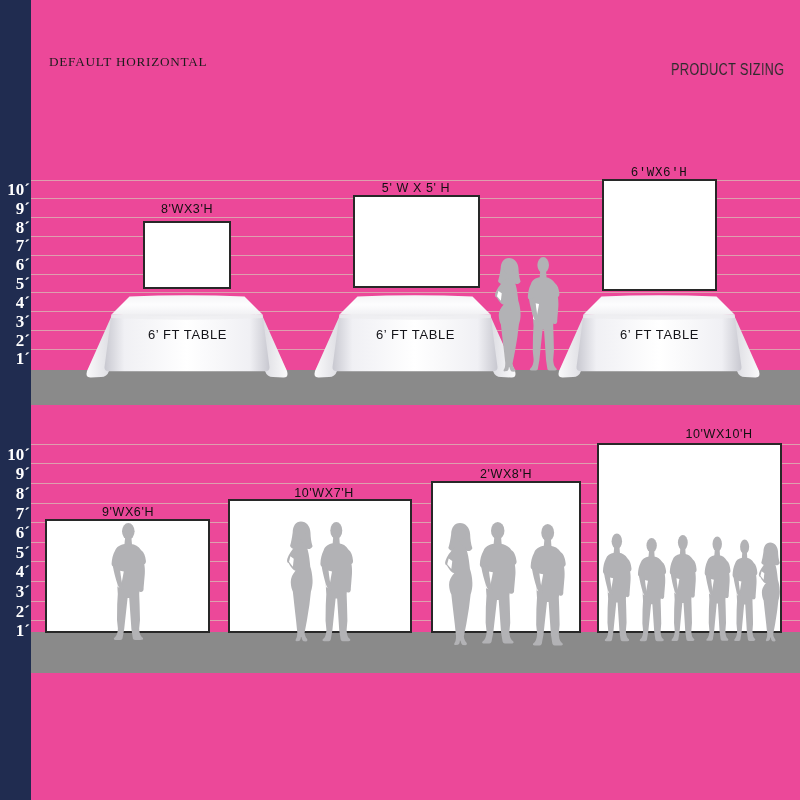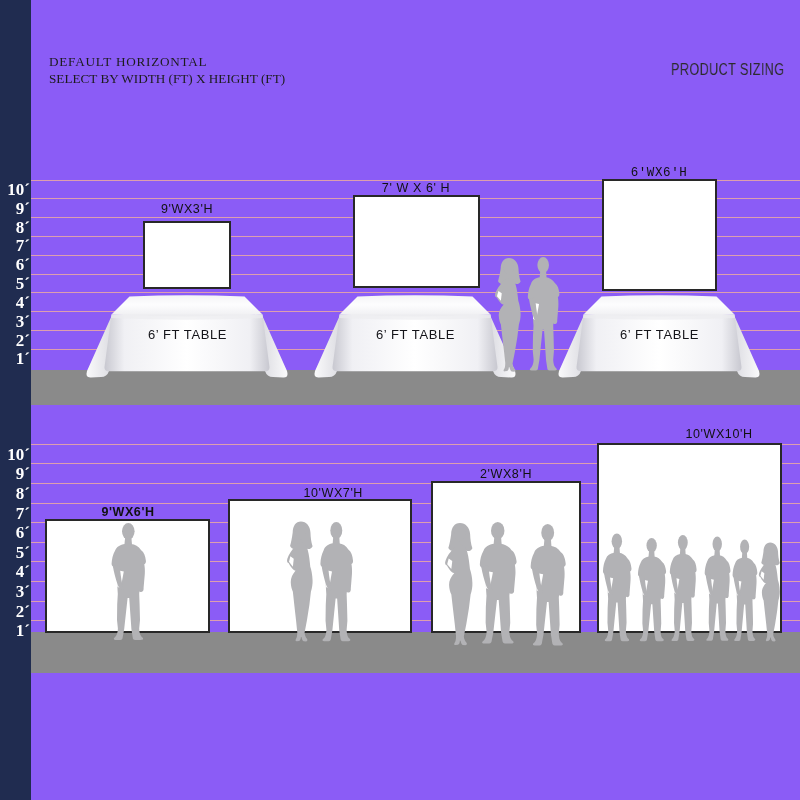--- a/index.html
+++ b/index.html
@@ -1,16 +1,16 @@
 <!DOCTYPE html>
 <html><head>
 <meta charset="utf-8">
 <style>
 html,body{margin:0;padding:0;}
-#page{position:relative;width:800px;height:800px;background:#8b5cf6;overflow:hidden;
+#page{position:relative;width:800px;height:800px;background:#ec4899;overflow:hidden;
   font-family:"Liberation Sans",sans-serif;}
 .abs{position:absolute;}
 #bar{left:0;top:0;width:31px;height:800px;background:#202c50;}
 .pline{height:1px;background:#dd9fae;left:31px;width:769px;}
 .rlab{transform:translateZ(0);font-family:"Liberation Serif",serif;font-weight:bold;color:#fff;
   font-size:17px;width:30px;text-align:right;line-height:17px;}
 .floor{left:31px;width:769px;background:#8a8a8a;}
 .bdrop{background:#fff;border:2px solid #282828;box-sizing:border-box;}
 .blab{transform:translateZ(0);font-size:12.5px;letter-spacing:0.6px;color:#111;text-align:center;white-space:nowrap;}
 #hdr{transform:translateZ(0);left:49px;top:53px;font-family:"Liberation Serif",serif;font-size:13.2px;
@@ -22,21 +22,21 @@
   letter-spacing:7.2px;color:#191919;margin:0 1px 0 8px;}
 #ps{will-change:transform;left:671px;top:61px;width:125px;font-size:16px;color:#2c2c2c;
   transform:scaleX(0.79);transform-origin:left;letter-spacing:0.5px;white-space:nowrap;}
 .ttxt{font-size:13px;letter-spacing:0.6px;color:#15151a;text-align:center;transform:translateZ(0);}
 .fig{fill:#b2b2b5;}
 </style>
 </head>
 <body>
 <div id="page">
   <div id="bar" class="abs"></div>
-  <div id="hdr" class="abs"><span style="letter-spacing:0.75px;">DEFAULT HORIZONTAL</span><br><span style="letter-spacing:0px;">SELECT BY WIDTH (FT) X HEIGHT (FT)</span></div>
+  <div id="hdr" class="abs"><span style="letter-spacing:0.75px;">DEFAULT HORIZONTAL</span><br></div>
   <div id="ps" class="abs">PRODUCT SIZING</div>
   <div class="pline abs" style="top:179.5px"></div>
   <div class="pline abs" style="top:198.33px"></div>
   <div class="pline abs" style="top:217.16px"></div>
   <div class="pline abs" style="top:235.99px"></div>
   <div class="pline abs" style="top:254.82px"></div>
   <div class="pline abs" style="top:273.65px"></div>
   <div class="pline abs" style="top:292.48px"></div>
   <div class="pline abs" style="top:311.31px"></div>
   <div class="pline abs" style="top:330.14px"></div>
@@ -163,30 +163,30 @@
       <use href="#gtable"></use>
     </svg>
   <svg class="abs" style="left:553px;top:293px" width="212" height="88" viewBox="0 0 212 88">
       <use href="#gtable"></use>
     </svg>
   <div class="ttxt abs" style="left:125px;top:327px;width:125px;">6’ FT TABLE</div>
   <div class="ttxt abs" style="left:353px;top:327px;width:125px;">6’ FT TABLE</div>
   <div class="ttxt abs" style="left:597px;top:327px;width:125px;">6’ FT TABLE</div>
 
   <div class="bdrop abs" style="left:143px;top:220.5px;width:87.5px;height:68.5px;"></div>
-  <div class="blab abs" style="left:127px;top:202px;width:120px;">9'WX3'H</div>
+  <div class="blab abs" style="left:127px;top:202px;width:120px;">8'WX3'H</div>
   <div class="bdrop abs" style="left:353px;top:195px;width:126.5px;height:92.5px;"></div>
-  <div class="blab abs" style="left:356px;top:181px;width:120px;">7' W X 6' H</div>
+  <div class="blab abs" style="left:356px;top:181px;width:120px;">5' W X 5' H</div>
   <div class="bdrop abs" style="left:601.5px;top:179px;width:115.5px;height:112px;"></div>
   <div class="blab abs" style="left:599px;top:165.5px;width:120px;font-family:Liberation Mono, monospace;">6'WX6'H</div>
 
   <div class="bdrop abs" style="left:45px;top:518.5px;width:165px;height:114.5px;"></div>
-  <div class="blab abs" style="left:68px;top:505px;width:120px;font-weight:bold;">9'WX6'H</div>
+  <div class="blab abs" style="left:68px;top:505px;width:120px;">9'WX6'H</div>
   <div class="bdrop abs" style="left:227.5px;top:499px;width:184.5px;height:134px;"></div>
-  <div class="blab abs" style="left:243px;top:486px;width:120px;text-align:right;">10'WX7'H</div>
+  <div class="blab abs" style="left:264px;top:486px;width:120px;">10'WX7'H</div>
   <div class="bdrop abs" style="left:431px;top:480.5px;width:150px;height:152.5px;"></div>
   <div class="blab abs" style="left:446px;top:466.5px;width:120px;">2'WX8'H</div>
   <div class="bdrop abs" style="left:596.5px;top:443px;width:185px;height:190px;"></div>
   <div class="blab abs" style="left:659px;top:426.5px;width:120px;">10'WX10'H</div>
 
   <svg class="abs fig" style="left:492px;top:257px" width="72" height="116" viewBox="0 0 72 116">
     <use href="#woman" transform="translate(2,1) scale(0.88,0.985)"></use>
     <use href="#man" transform="translate(32.5,0) scale(0.92,0.99)"></use>
   </svg>
   <svg class="abs fig" style="left:107px;top:523px" width="44" height="120" viewBox="0 0 44 120">

